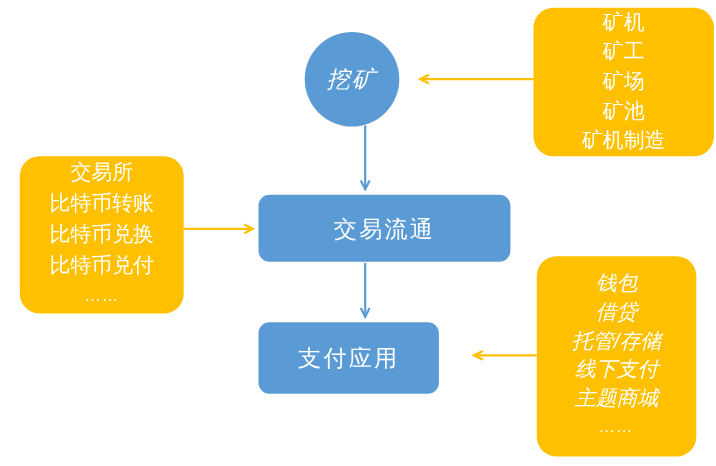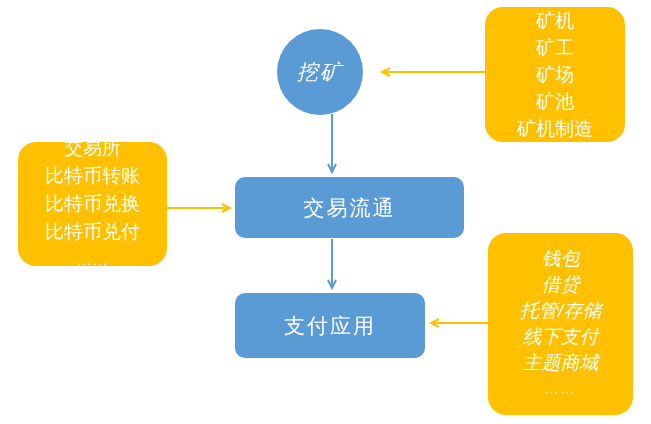--- a/index.html
+++ b/index.html
@@ -19,33 +19,33 @@
     font-size:21px;
     letter-spacing:2px;
   }
   .node.circle{
     left:277px;top:29px;width:86px;height:86px;border-radius:50%;font-style:italic;
   }
   .node.rect-trading{
     left:235px;top:177px;width:229px;height:61px;border-radius:10px;
   }
   .node.rect-payment{
-    left:235px;top:293px;width:190px;height:65px;border-radius:10px;
+    left:235px;top:293px;width:164px;height:65px;border-radius:10px;
   }
   .ybox{
     position:absolute;
     display:flex;flex-direction:column;align-items:center;justify-content:center;
     background:var(--yellow,#FFC000);
     color:var(--text,#ffffff);
     font-size:19px;
     text-align:center;
   }
   .ybox .line{line-height:27px;white-space:nowrap;}
-  .ybox-mining{left:485px;top:7px;width:140px;height:135px;border-radius:18px;}
-  .ybox-exchange{left:18px;top:142px;width:149px;height:124px;border-radius:18px;}
+  .ybox-mining{left:485px;top:7px;width:164px;height:135px;border-radius:18px;}
+  .ybox-exchange{left:18px;top:142px;width:149px;height:143px;border-radius:18px;}
   .ybox-exchange .line{line-height:28px;}
   .ybox-payment{left:488px;top:233px;width:145px;height:182px;border-radius:18px;font-style:italic;}
   .ybox-payment .line{line-height:26px;}
   .dots{font-size:15px;letter-spacing:1px;}
 </style>
 </head>
 <body>
 
 <div class="canvas">
 

